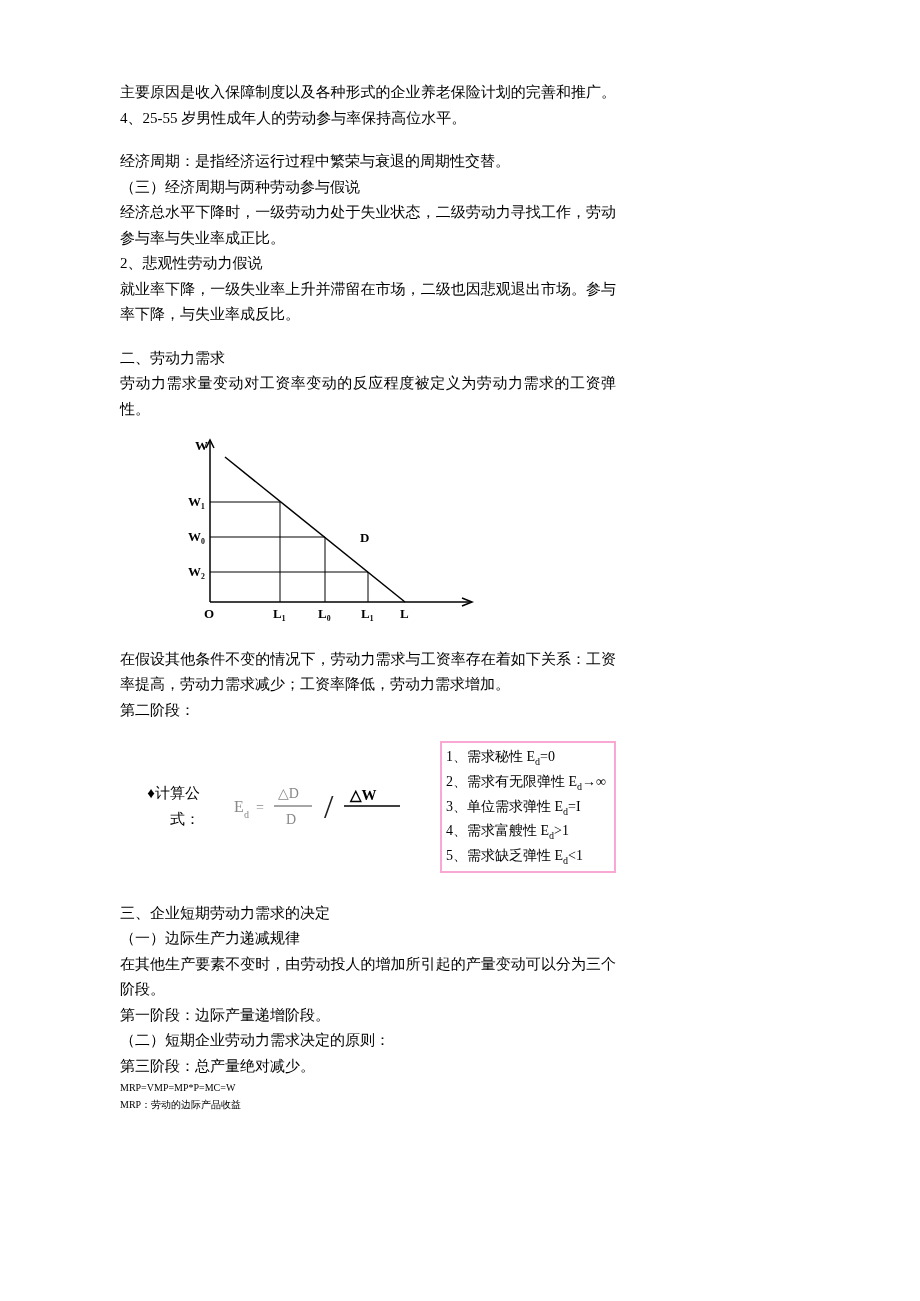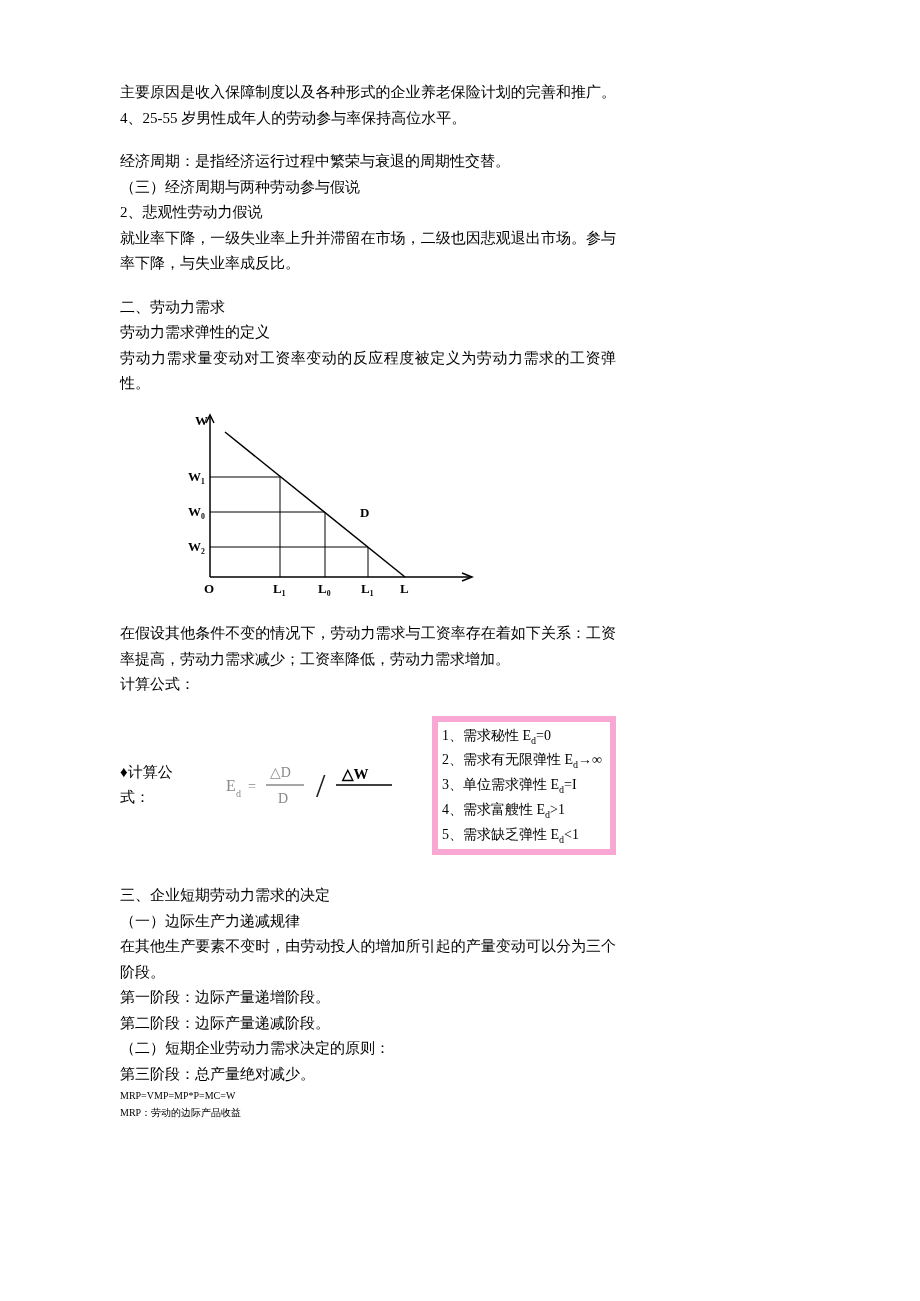--- a/index.html
+++ b/index.html
@@ -28,26 +28,27 @@
     margin: 10px 0 6px 40px;
   }
   .formula-row {
     display: flex;
     align-items: center;
     gap: 30px;
     margin-top: 18px;
   }
   .formula-label {
     font-size: 15px;
+    text-align: right;
   }
   .formula-svg {
     flex-shrink: 0;
   }
   .box-list {
-    border: 6px solid #f9a8d4;
+    border: 2px solid #f9a8d4;
     padding: 2px 8px 2px 4px;
     font-size: 14px;
     line-height: 1.7;
   }
   .box-list p {
     white-space: nowrap;
   }
   .sub {
     font-size: 10px;
     vertical-align: sub;
@@ -61,27 +62,27 @@
 
 <div class="page">
 
   <div class="block">
     <p>主要原因是收入保障制度以及各种形式的企业养老保险计划的完善和推广。4、25-55 岁男性成年人的劳动参与率保持高位水平。</p>
   </div>
 
   <div class="block">
     <p>经济周期：是指经济运行过程中繁荣与衰退的周期性交替。</p>
     <p>（三）经济周期与两种劳动参与假说</p>
+    <p>经济总水平下降时，一级劳动力处于失业状态，二级劳动力寻找工作，劳动参与率与失业率成正比。</p>
     <p>2、悲观性劳动力假说</p>
     <p>就业率下降，一级失业率上升并滞留在市场，二级也因悲观退出市场。参与率下降，与失业率成反比。</p>
   </div>
 
   <div class="block">
     <p>二、劳动力需求</p>
-    <p>劳动力需求弹性的定义</p>
     <p>劳动力需求量变动对工资率变动的反应程度被定义为劳动力需求的工资弹性。</p>
 
     <div class="graph-wrap">
       <svg width="330" height="200" viewBox="0 0 330 200">
 
         <line x1="50" y1="10" x2="50" y2="170" stroke="#000" stroke-width="1.5"></line>
         <line x1="50" y1="170" x2="310" y2="170" stroke="#000" stroke-width="1.5"></line>
 
         <polyline points="46,16 50,8 54,16" fill="none" stroke="#000" stroke-width="1.5"></polyline>
         <polyline points="302,166 312,170 302,174" fill="none" stroke="#000" stroke-width="1.5"></polyline>
@@ -103,21 +104,21 @@
         <text x="44" y="186" font-size="13" font-weight="bold">O</text>
         <text x="113" y="186" font-size="13" font-weight="bold">L₁</text>
         <text x="158" y="186" font-size="13" font-weight="bold">L₀</text>
         <text x="201" y="186" font-size="13" font-weight="bold">L₁</text>
         <text x="240" y="186" font-size="13" font-weight="bold">L</text>
         <text x="200" y="110" font-size="13" font-weight="bold">D</text>
       </svg>
     </div>
 
     <p>在假设其他条件不变的情况下，劳动力需求与工资率存在着如下关系：工资率提高，劳动力需求减少；工资率降低，劳动力需求增加。</p>
-    <p>计算公式：</p>
+    <p>第二阶段：</p>
 
     <div class="formula-row">
       <span class="formula-label">♦计算公式：</span>
 
       <svg class="formula-svg" width="180" height="65" viewBox="0 0 180 65">
         <text x="4" y="38" font-size="16" fill="#888">E</text>
         <text x="14" y="44" font-size="10" fill="#888">d</text>
         <text x="26" y="38" font-size="14" fill="#888">=</text>
         <text x="48" y="24" font-size="14" fill="#888">△D</text>
         <line x1="44" y1="32" x2="82" y2="32" stroke="#888" stroke-width="1.5"></line>
@@ -135,20 +136,19 @@
         <p><span>5、需求缺乏弹性 E</span><span class="sub">d</span><span>&lt;1</span></p>
       </div>
     </div>
   </div>
 
   <div class="block" style="margin-top:28px">
     <p>三、企业短期劳动力需求的决定</p>
     <p>（一）边际生产力递减规律</p>
     <p>在其他生产要素不变时，由劳动投人的增加所引起的产量变动可以分为三个阶段。</p>
     <p>第一阶段：边际产量递增阶段。</p>
-    <p>第二阶段：边际产量递减阶段。</p>
     <p>（二）短期企业劳动力需求决定的原则：</p>
     <p>第三阶段：总产量绝对减少。</p>
     <p class="small">MRP=VMP=MP*P=MC=W</p>
     <p class="small">MRP：劳动的边际产品收益</p>
   </div>
 
 </div>
 
 </body></html>

